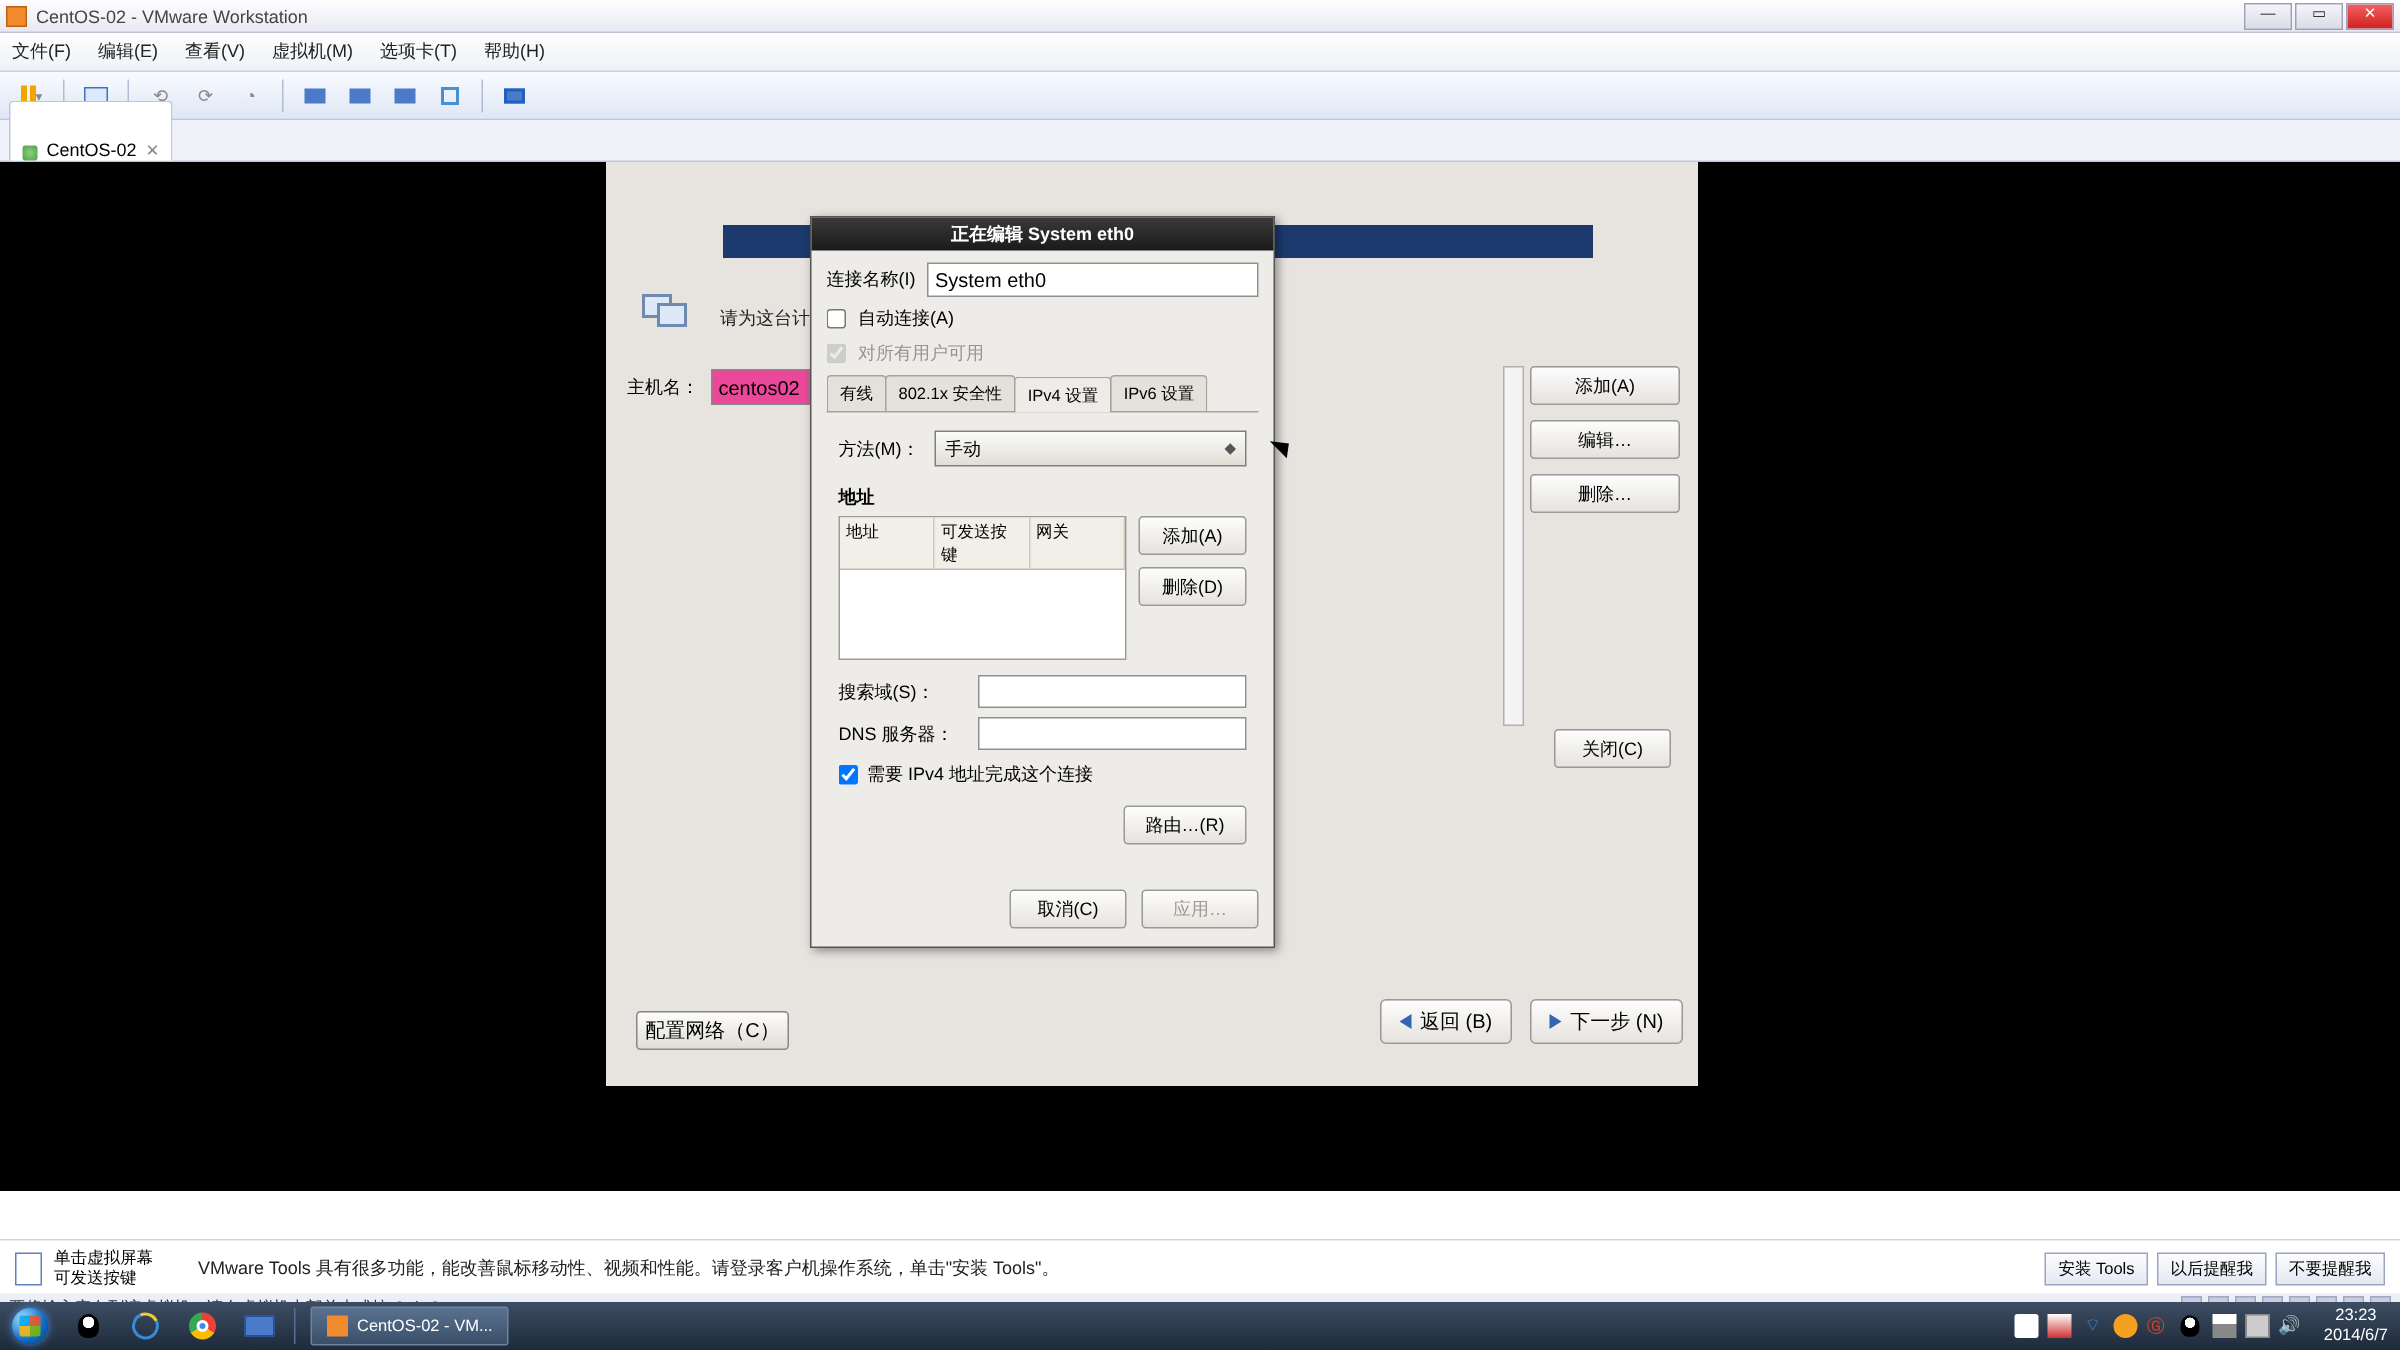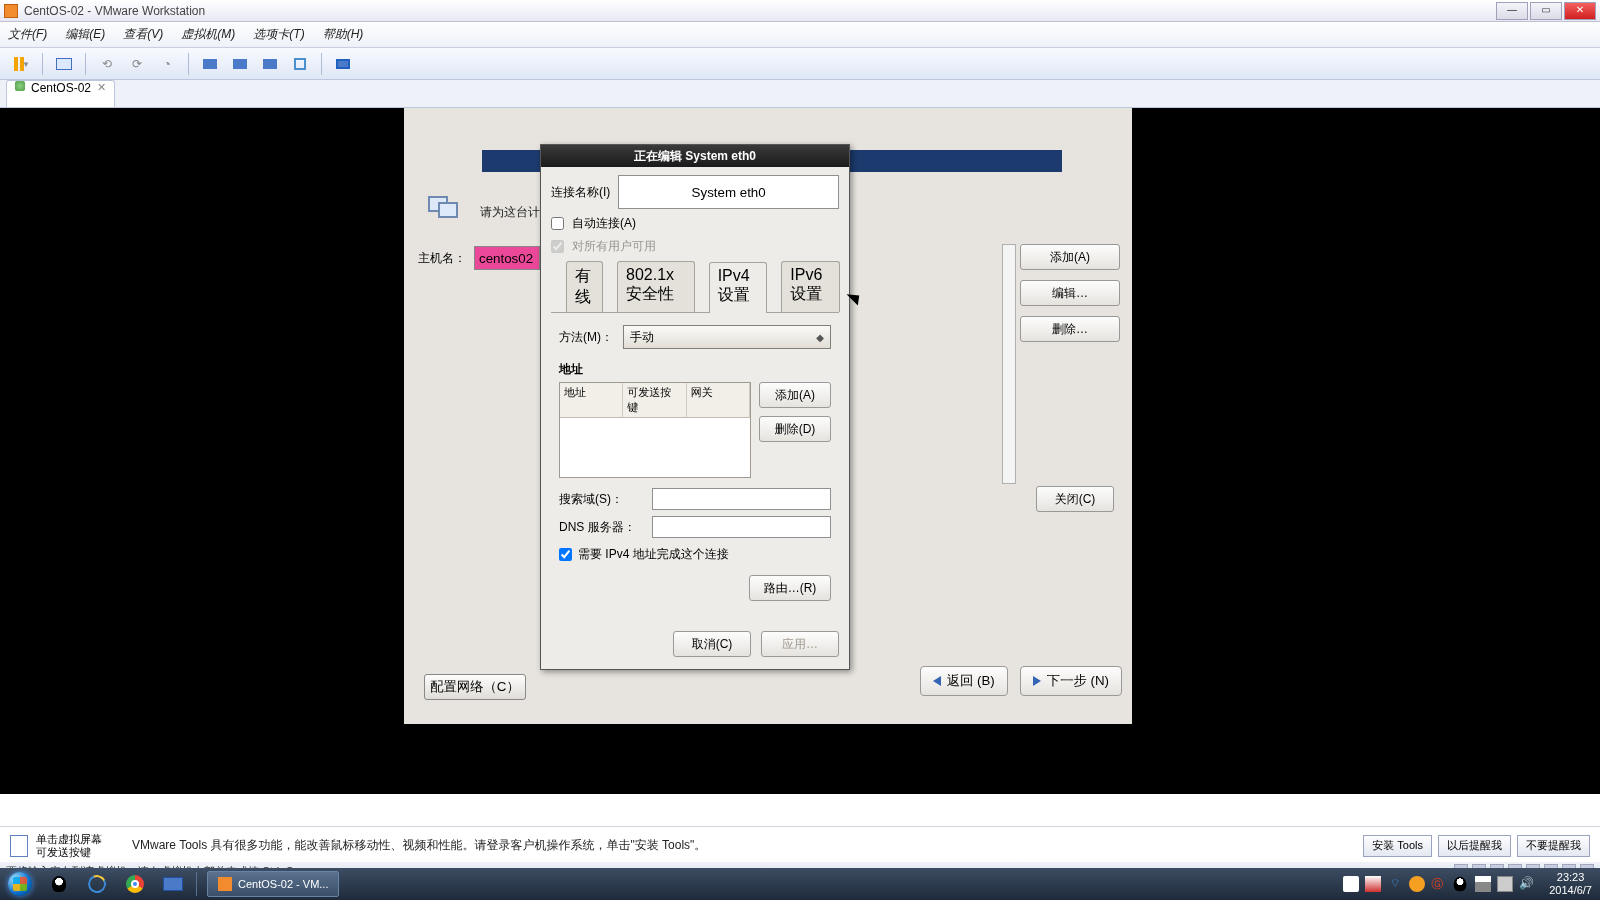--- a/index.html
+++ b/index.html
@@ -7,31 +7,31 @@
 
 
 .vmware-window { width: 1600px; height: 870px; background: #fff; }
 .titlebar { height: 22px; background: linear-gradient(#fff, #e8e8f4); display: flex; align-items: center; padding: 0 4px; border-bottom: 1px solid #c0c0d0; }
 .titlebar .app-icon { width: 14px; height: 14px; background: #f28b2e; border: 1px solid #c06010; margin-right: 6px; }
 .titlebar .title-text { flex: 1; color: #444; }
 .win-controls { display: flex; }
 .win-btn { width: 32px; height: 18px; background: linear-gradient(#f4f4fa, #dcdce8); border: 1px solid #a0a0b8; margin-left: 2px; text-align: center; line-height: 14px; font-size: 10px; color: #333; }
 .win-btn.close { background: linear-gradient(#f46060, #d02020); color: #fff; }
 
-.menubar { height: 26px; background: linear-gradient(#fdfdfd, #eef2f8); display: flex; align-items: center; padding: 0 8px; border-bottom: 1px solid #c8cee0; font-style: italic; }
+.menubar { height: 26px; background: linear-gradient(#fdfdfd, #eef2f8); display: flex; align-items: center; padding: 0 8px; border-bottom: 1px solid #c8cee0; }
 .menubar span { margin-right: 18px; color: #222; cursor: default; }
 
 .toolbar { height: 32px; background: linear-gradient(#f8faff, #dfe7f5); display: flex; align-items: center; padding: 0 6px; border-bottom: 1px solid #bcc7de; }
 .tb-icon { width: 22px; height: 22px; margin: 0 4px; display: flex; align-items: center; justify-content: center; }
 .tb-sep { width: 1px; height: 22px; background: #b0bcd6; margin: 0 6px; }
 .orange-bars { display: flex; gap: 2px; }
 .orange-bars i { width: 4px; height: 14px; background: #f4a400; display: block; }
 
 .tabbar { height: 28px; background: #eef2f8; display: flex; align-items: flex-end; padding: 0 6px; border-bottom: 1px solid #bcc7de; }
-.file-tab { height: 27px; background: #fff; border: 1px solid #bcc7de; border-bottom: none; border-radius: 3px 3px 0 0; padding: 0 8px; display: flex; align-items: flex-start; gap: 6px; }
+.file-tab { height: 40px; background: #fff; border: 1px solid #bcc7de; border-bottom: none; border-radius: 3px 3px 0 0; padding: 0 8px; display: flex; align-items: flex-end; gap: 6px; }
 .file-tab .dot { width: 10px; height: 10px; background: radial-gradient(#8ad080, #4e9e48); border-radius: 2px; }
 .file-tab .close-x { color: #888; font-size: 11px; }
 
 
 .vm-display { position: relative; background: #000; height: 686px; }
 .guest-area { position: absolute; left: 404px; top: 0; width: 728px; height: 616px; background: #e7e4df; }
 .blue-header { position: absolute; top: 42px; left: 78px; width: 580px; height: 22px; background: #1c3a6e; }
 
 
 .installer-parent { position: absolute; left: 0; top: 62px; width: 728px; }
@@ -52,25 +52,25 @@
 .nav-btn { height: 30px; padding: 0 12px; background: linear-gradient(#fdfdfd,#e6e3de); border: 1px solid #999; border-radius: 4px; display: flex; align-items: center; gap: 6px; }
 .arrow-l { width: 0; height: 0; border-top: 5px solid transparent; border-bottom: 5px solid transparent; border-right: 8px solid #3464b4; }
 .arrow-r { width: 0; height: 0; border-top: 5px solid transparent; border-bottom: 5px solid transparent; border-left: 8px solid #3464b4; }
 
 
 .dialog { position: absolute; left: 136px; top: 36px; width: 310px; background: #eeece8; border: 1px solid #555; box-shadow: 2px 2px 6px rgba(0,0,0,0.4); }
 .dlg-title { height: 22px; background: linear-gradient(#3a3a3a,#1a1a1a); color: #fff; text-align: center; line-height: 22px; font-weight: bold; font-size: 12px; }
 .dlg-body { padding: 8px 10px; }
 .form-row { display: flex; align-items: center; margin-bottom: 6px; gap: 8px; }
 .form-row label { font-size: 12px; }
-.form-row input[type=text] { flex: 1; height: 34px; border: 1px solid #909090; padding: 0 4px; text-align: center; }
+.form-row input[type=text] { flex: 1; height: 23px; border: 1px solid #909090; padding: 0 4px; }
 .form-row.disabled { color: #989590; }
 
 .dlg-tabs { display: flex; border-bottom: 1px solid #a8a29c; margin-top: 6px; }
-.dlg-tab { padding: 4px 8px; border: 1px solid #a8a29c; border-bottom: none; background: #e4e0da; margin-right: -1px; font-size: 16px; border-radius: 3px 3px 0 0; margin-left: 15px; }
+.dlg-tab { padding: 4px 8px; border: 1px solid #a8a29c; border-bottom: none; background: #e4e0da; margin-right: -1px; font-size: 11px; border-radius: 3px 3px 0 0; }
 .dlg-tab.active { background: #eeece8; position: relative; top: 1px; }
 
 .tab-content { padding: 12px 8px 6px; }
 .method-row { display: flex; align-items: center; gap: 10px; margin-bottom: 12px; }
 .method-select { flex: 1; height: 24px; border: 1px solid #808078; background: linear-gradient(#fafaf8,#e2ded6); display: flex; align-items: center; padding: 0 6px; position: relative; }
 .method-select .caret { position: absolute; right: 6px; font-size: 10px; color: #555; }
 
 .addr-section-label { font-weight: bold; margin-bottom: 4px; }
 .addr-area { display: flex; gap: 8px; margin-bottom: 10px; }
 .addr-table { flex: 1; border: 1px solid #a09a92; background: #fff; height: 96px; }

